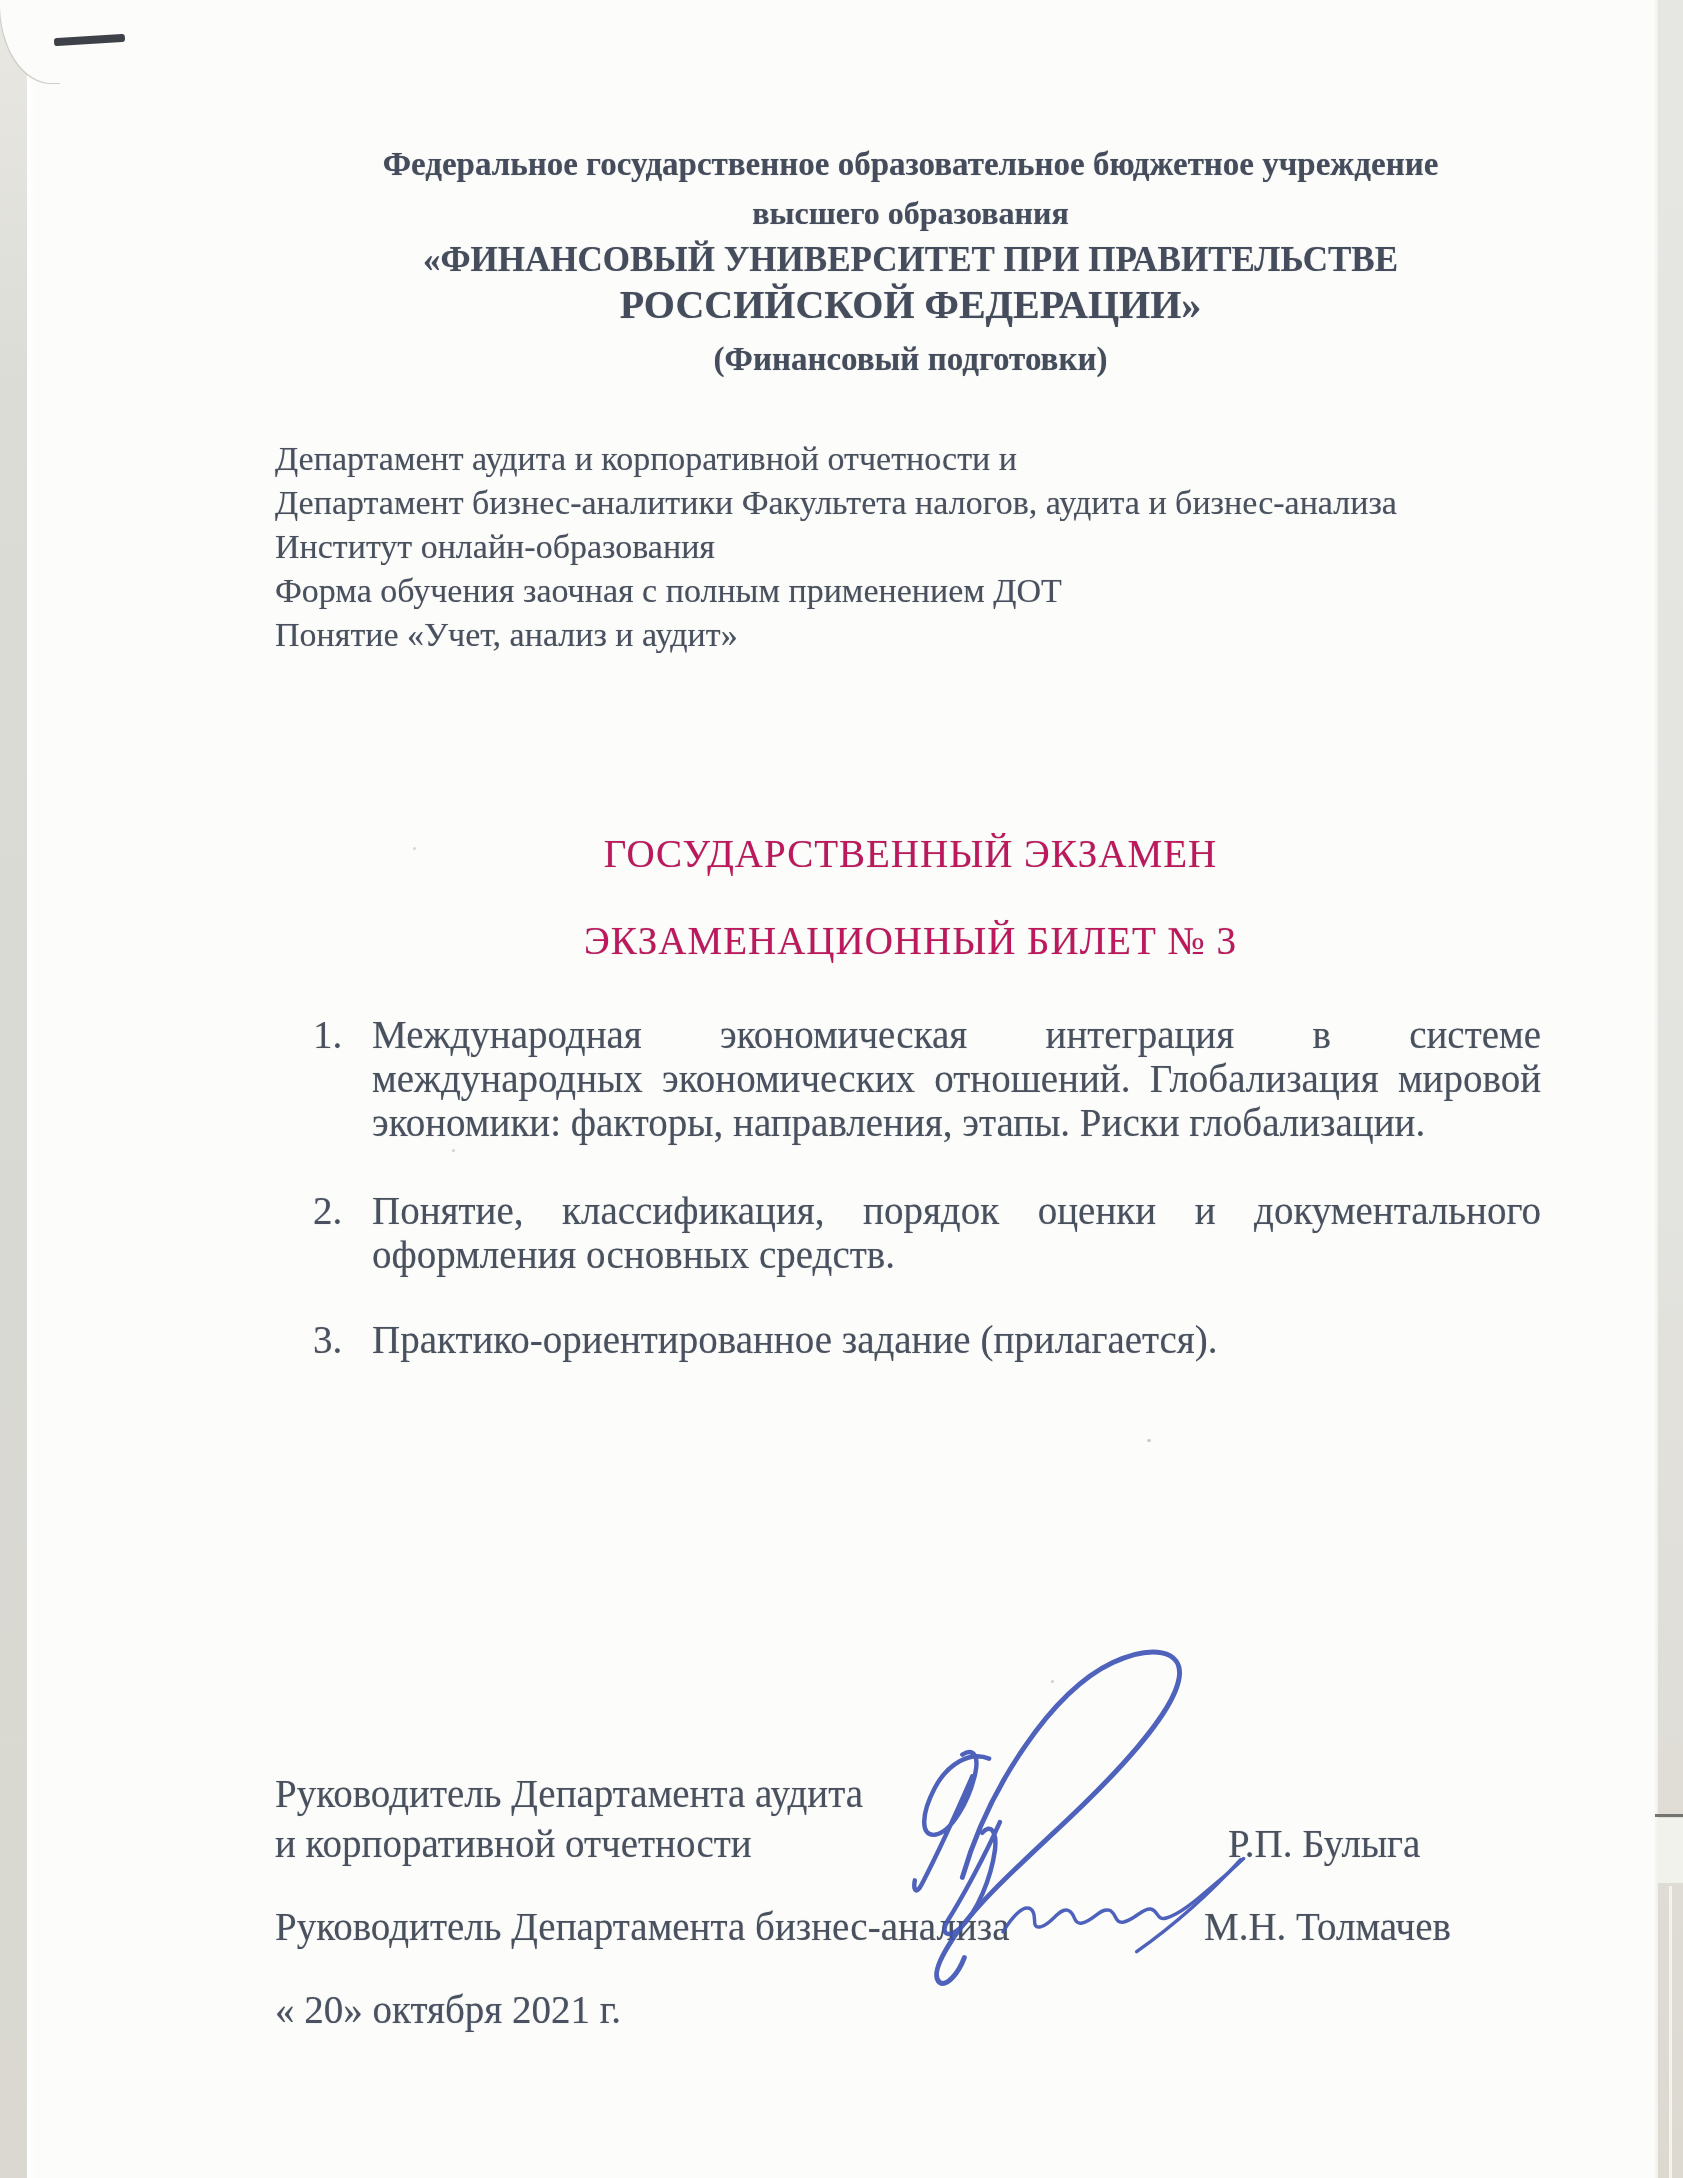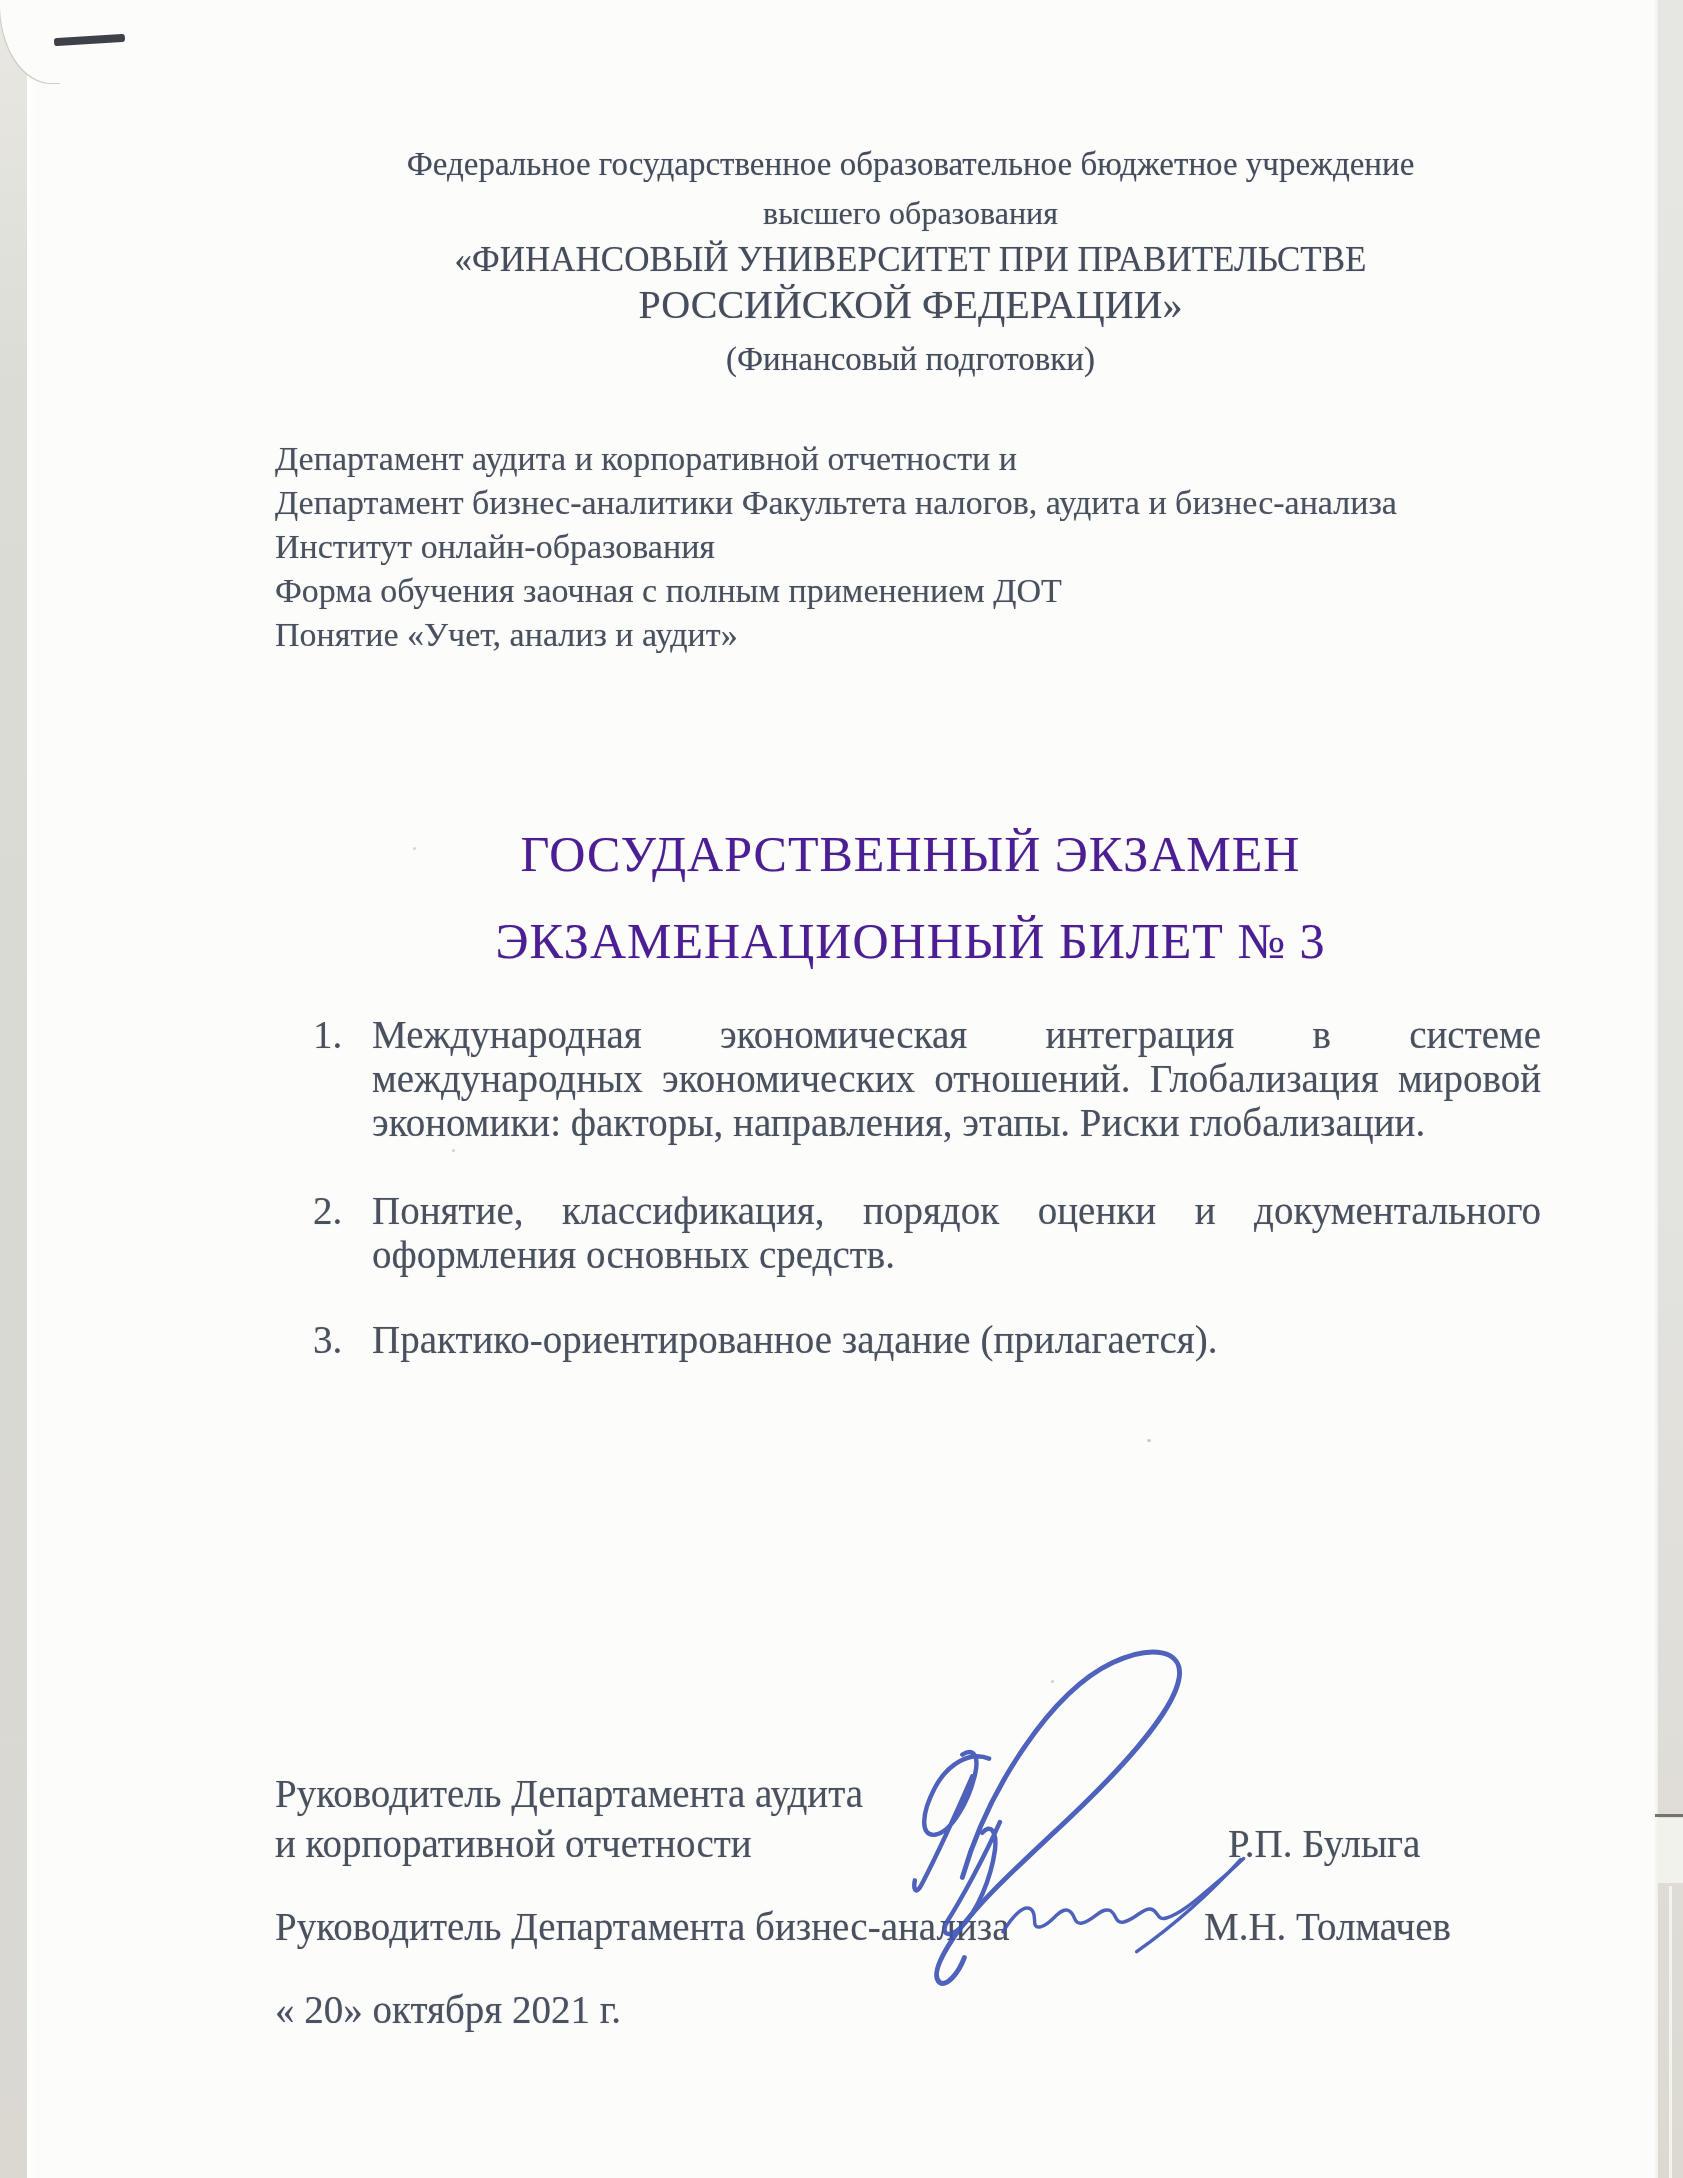--- a/index.html
+++ b/index.html
@@ -55,35 +55,35 @@
   .speck.s1{left:828px;top:1032px;width:4px;height:4px;background:#c4c8cf;}
   .speck.s2{left:452px;top:1149px;width:3px;height:3px;background:#ced1d6;}
   .speck.s3{left:1147px;top:1439px;width:4px;height:3px;background:#c9c9c7;}
   .speck.s4{left:1051px;top:1680px;width:3px;height:3px;background:#cccfd3;}
   .speck.s5{left:413px;top:847px;width:3px;height:3px;background:#d3d5d9;}
 
   
   .txt{position:absolute;line-height:48px;text-shadow:0 0 1px rgba(74,82,98,.45);}
   .center{left:275px;width:1271px;text-align:center;}
 
-  .hline{font-weight:normal;color:#454d5d;}
+  .hline{font-weight:bold;color:#454d5d;}
   .h1{top:140px;font-size:33px;}
   .h2{top:189px;font-size:32px;}
   .h3{top:236px;font-size:35px;}
   .h4{top:281px;font-size:40px;}
   .h5{top:335px;font-size:33px;}
 
   .info-block{
     position:absolute;left:275px;top:437px;width:1317px;
     font-size:34px;line-height:44px;color:#49515f;
     text-shadow:0 0 1px rgba(74,82,98,.4);
   }
   .info-line{white-space:nowrap;}
 
-  .title{font-size:50px;letter-spacing:1px;color:#4c1d95;}
+  .title{font-size:39px;letter-spacing:1px;color:#be185d;}
   .t1{top:830px;}
   .t2{top:917px;}
 
   .q{
     position:absolute;left:313px;width:1228px;
     display:flex;align-items:flex-start;
     font-size:39px;line-height:44px;color:#49515f;
     text-shadow:0 0 1px rgba(74,82,98,.4);
   }
   .q1{top:1013px;}

